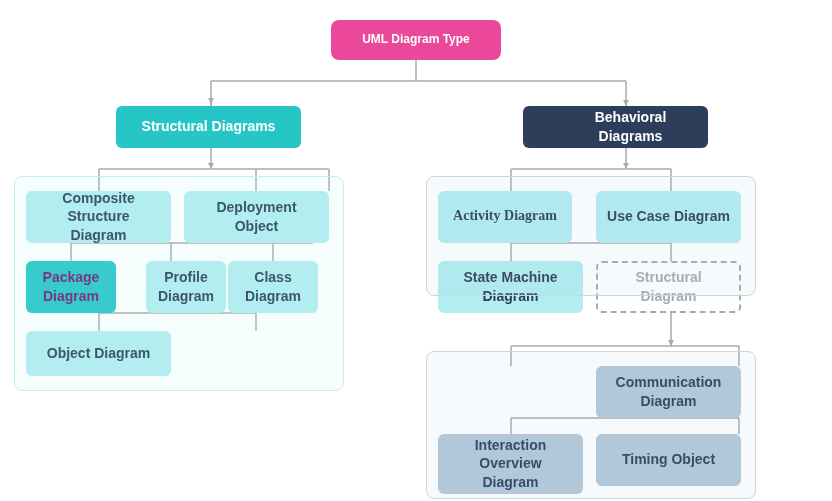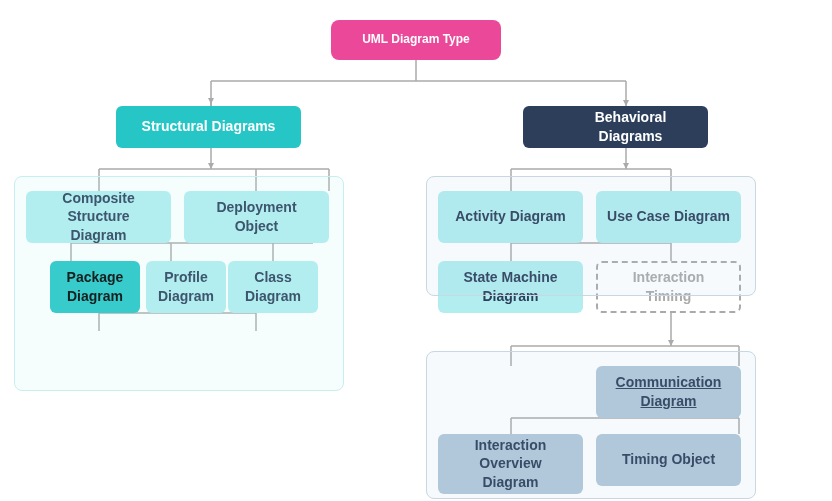--- a/index.html
+++ b/index.html
@@ -51,23 +51,22 @@
       background: #2c3e5a;
       color: #fff;
     }
     .node-light {
       background: #b2eef0;
       color: #2c3e5a;
       border: none;
     }
     .node-package {
       background: #26c6c6;
-      color: #000000;
+      color: #701a75;
       font-weight: 800;
-      margin-left: 24px;
     }
     .node-dashed {
       background: transparent;
       border: 2px dashed #aaa;
       color: #aaa;
     }
     .node-interaction-child {
       background: #b0c8d8;
       color: #2c3e5a;
     }
@@ -153,40 +152,43 @@
   </div>
 
   <div class="node node-light" style="left:120px; top:255px; width:80px; height:52px;margin-left:20px;">
     <span>Profile<br>Diagram</span>
   </div>
 
   <div class="node node-light" style="left:222px; top:255px; width:90px; height:52px;">
     <span>Class<br>Diagram</span>
   </div>
 
-
-
-  <div class="node node-light" style="left:432px; top:185px; width:145px; height:52px;">
+  <div class="node node-light" style="left:20px; top:325px; width:145px; height:45px;">
+    <span>Object Diagram</span>
+  </div>
+
+
+  <div class="node node-light" style="left:432px; top:185px; width:134px; height:52px;font-family:Liberation Serif, serif;">
     <span>Activity Diagram</span>
   </div>
 
   <div class="node node-light" style="left:590px; top:185px; width:145px; height:52px;">
     <span>Use Case Diagram</span>
   </div>
 
   <div class="node node-light" style="left:432px; top:255px; width:145px; height:52px;">
     <span>State Machine<br>Diagram</span>
   </div>
 
   <div class="node node-dashed" style="left:590px; top:255px; width:145px; height:52px;">
-    <span>Interaction Timing</span>
-  </div>
-
-
-  <div class="node node-interaction-child" style="left:590px; top:360px; width:145px; height:52px;text-decoration:underline;">
+    <span>Structural Diagram</span>
+  </div>
+
+
+  <div class="node node-interaction-child" style="left:590px; top:360px; width:145px; height:52px;">
     <span>Communication<br>Diagram</span>
   </div>
 
   <div class="node node-interaction-child" style="left:432px; top:428px; width:145px; height:60px;">
     <span>Interaction Overview<br>Diagram</span>
   </div>
 
   <div class="node node-interaction-child" style="left:590px; top:428px; width:145px; height:52px;">
     <span>Timing Object</span>
   </div>

